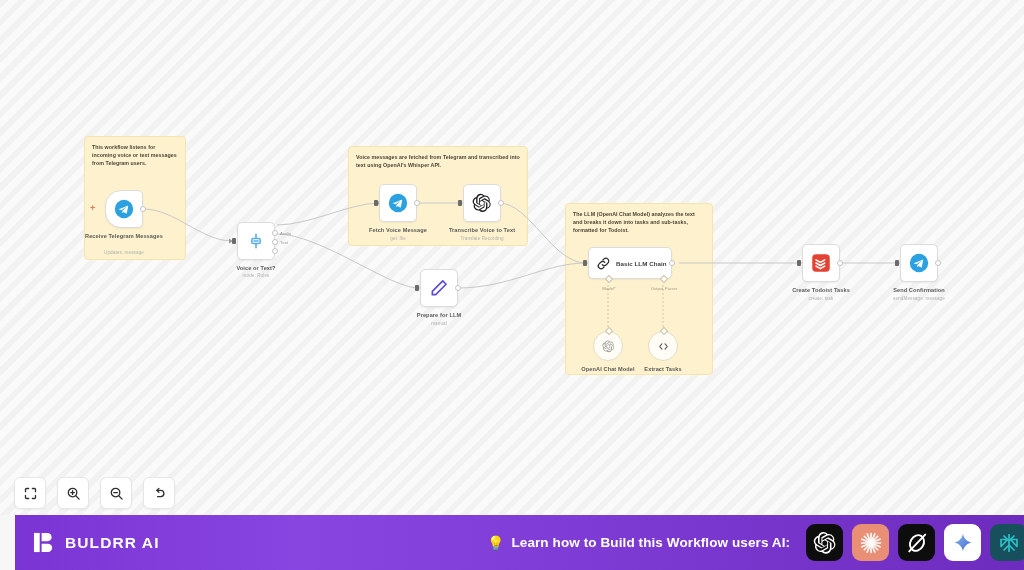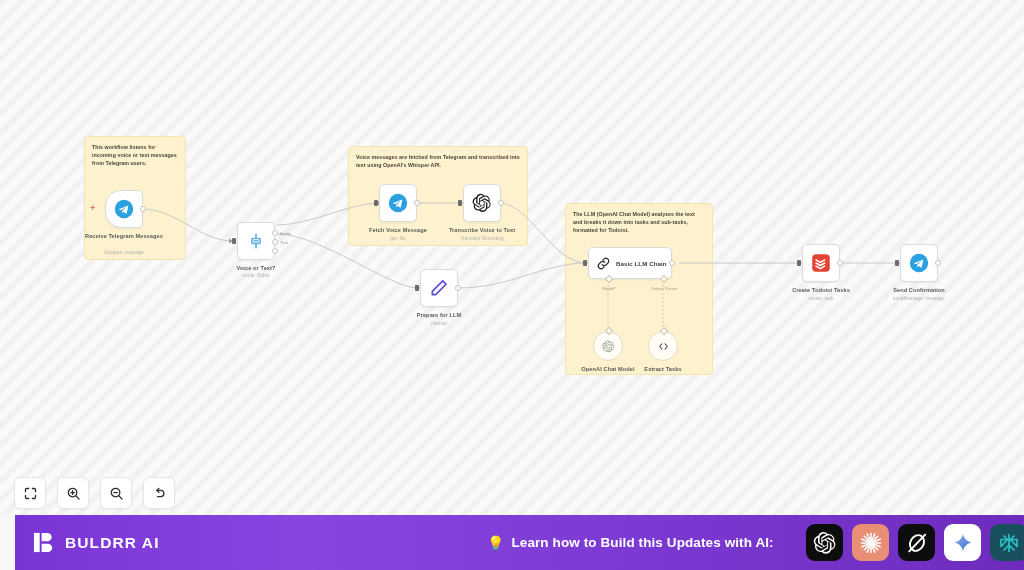--- a/index.html
+++ b/index.html
@@ -508,21 +508,21 @@
           <rect x="1" y="2" width="6" height="20" fill="#ffffff"></rect>
           <path d="M9 2h6a4.4 4.4 0 0 1 0 8.8H9z" fill="#ffffff"></path>
           <path d="M9 13.2h6.6a4.4 4.4 0 0 1 0 8.8H9z" fill="#ffffff"></path>
         </svg>
       </div>
       <div id="brand-name">BULDRR AI</div>
     </div>
 
     <div id="banner-center">
       <span id="bulb">💡</span>
-      <span id="banner-text">Learn how to Build this Updates with AI:</span>
+      <span id="banner-text">Learn how to Build this Workflow users AI:</span>
     </div>
 
     <div id="banner-logos">
 
       <div class="logo-tile" style="background:#0d0d0d;">
         <svg viewBox="0 0 24 24">
           <path fill="#ffffff" d="M21 10.1a5.4 5.4 0 0 0-.5-4.4 5.5 5.5 0 0 0-5.9-2.6A5.4 5.4 0 0 0 10.5 1 5.5 5.5 0 0 0 5.3 4.8 5.4 5.4 0 0 0 1.6 7.4a5.5 5.5 0 0 0 .7 6.5 5.4 5.4 0 0 0 .5 4.4 5.5 5.5 0 0 0 5.9 2.6 5.4 5.4 0 0 0 4.1 1.8 5.5 5.5 0 0 0 5.2-3.8 5.4 5.4 0 0 0 3.6-2.6 5.5 5.5 0 0 0-.6-6.2zM12.8 20.9a4.1 4.1 0 0 1-2.6-.9l.1-.1 4.4-2.5c.2-.1.4-.4.4-.6v-6.2l1.8 1.1v5.1a4.1 4.1 0 0 1-4.1 4.1zM4 17.5a4.1 4.1 0 0 1-.5-2.8l.1.1 4.4 2.5c.2.1.5.1.7 0l5.4-3.1v2.1l-4.5 2.6A4.1 4.1 0 0 1 4 17.5zM2.9 8.3a4.1 4.1 0 0 1 2.1-1.8V11.7c0 .2.1.5.4.6l5.4 3.1-1.8 1-4.5-2.6a4.1 4.1 0 0 1-1.6-5.5zm15.3 3.5L12.8 8.7l1.8-1 4.5 2.6a4.1 4.1 0 0 1-.6 7.4v-5.3c0-.3-.1-.5-.3-.6zm1.8-2.7l-.1-.1-4.4-2.6a.7.7 0 0 0-.7 0L9.4 9.5V7.4l4.5-2.6a4.1 4.1 0 0 1 6.1 4.3zM8.4 12.8l-1.8-1.1V6.6A4.1 4.1 0 0 1 13.3 3.5l-.1.1-4.4 2.5c-.2.1-.4.4-.4.6zm1-2.1l2.4-1.4 2.4 1.4v2.8l-2.4 1.4-2.4-1.4z"></path>
         </svg>
       </div>
 

